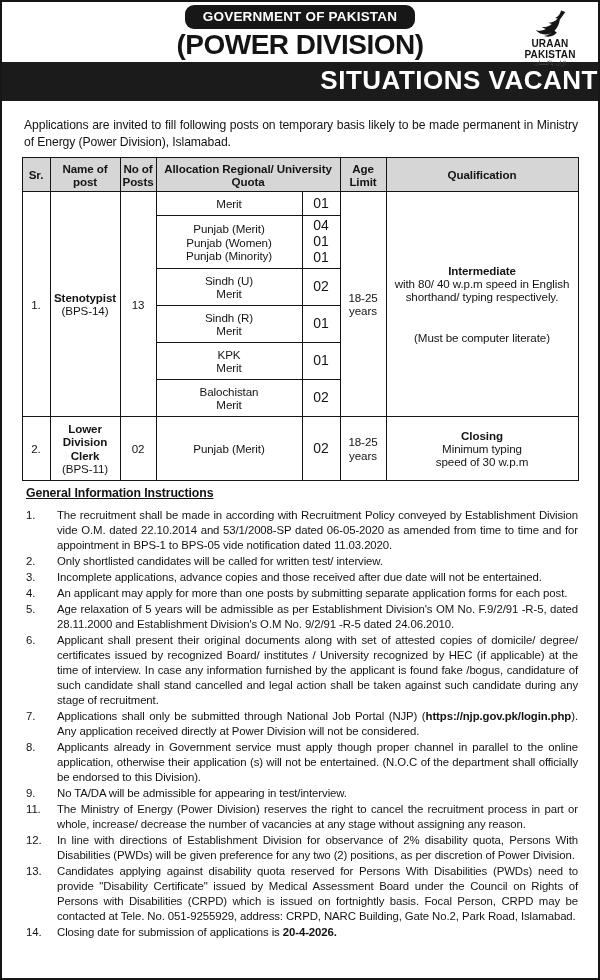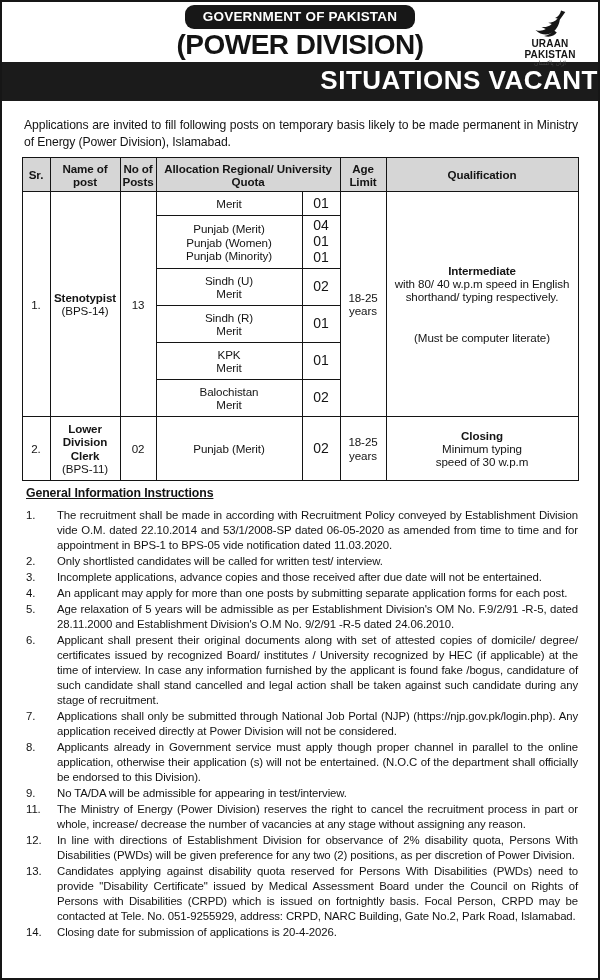--- a/index.html
+++ b/index.html
@@ -49,21 +49,21 @@
   tr.r-ldc    { height:64px; }
   
   .inst-wrap { padding:3px 20px 0 24px; }
   .sec-head {
     font-weight:700; font-size:12.3px; text-decoration:underline;
     margin:2px 0 8px; letter-spacing:-0.1px;
   }
   .inst-item { display:flex; margin-bottom:1px; }
   .inst-num  { width:31px; flex:0 0 31px; font-size:11.4px; line-height:15px; }
   .inst-text { flex:1; font-size:11.4px; line-height:15px; text-align:justify; }
-  .b { font-weight:400; }
+  .b { font-weight:700; }
 </style>
 </head>
 <body>
 
 <div class="ad">
 
   <div class="hdr">
     <div class="gov-box">GOVERNMENT OF PAKISTAN</div>
     <div class="ministry">(POWER DIVISION)</div>
     <div class="logo">

